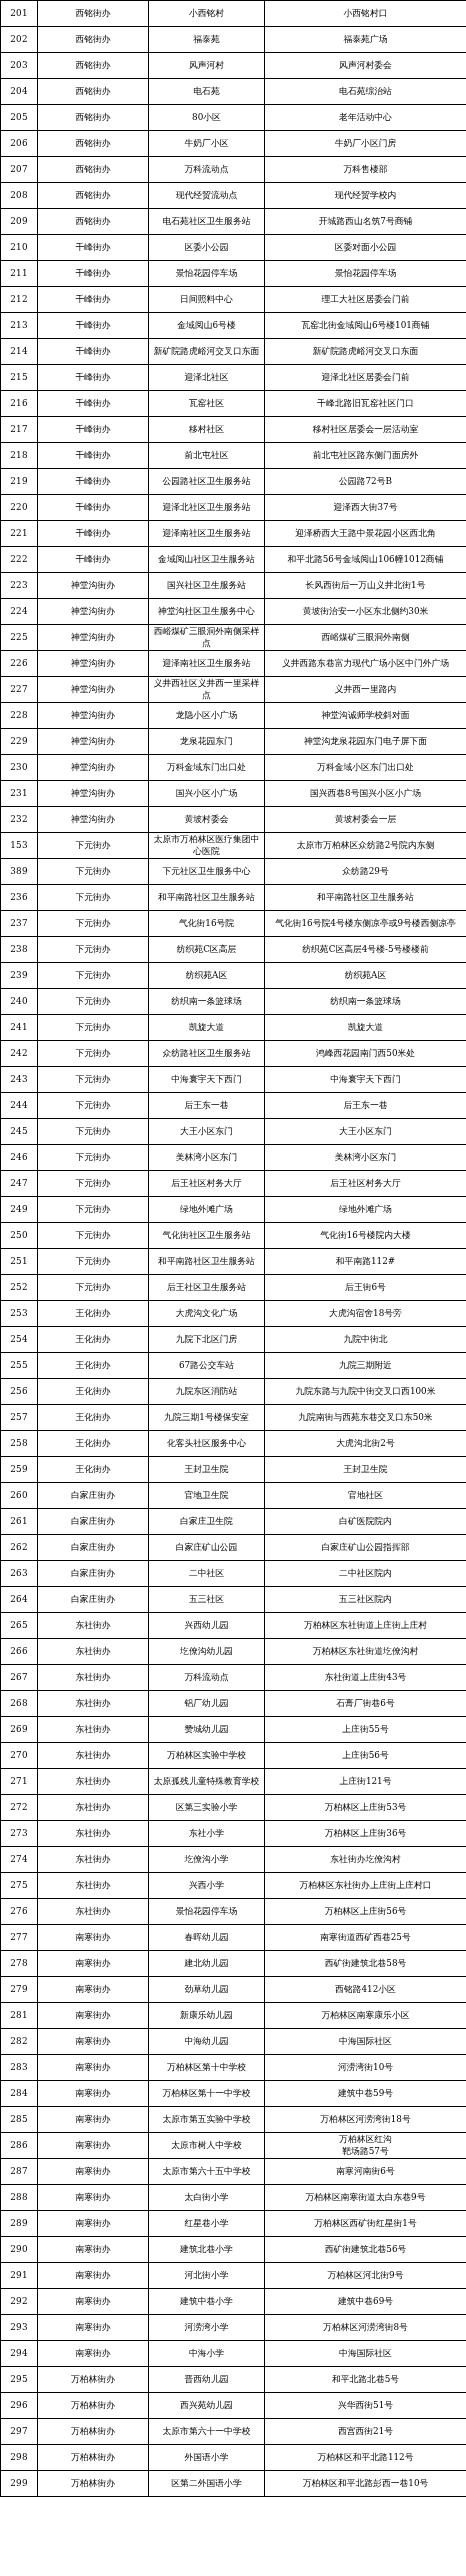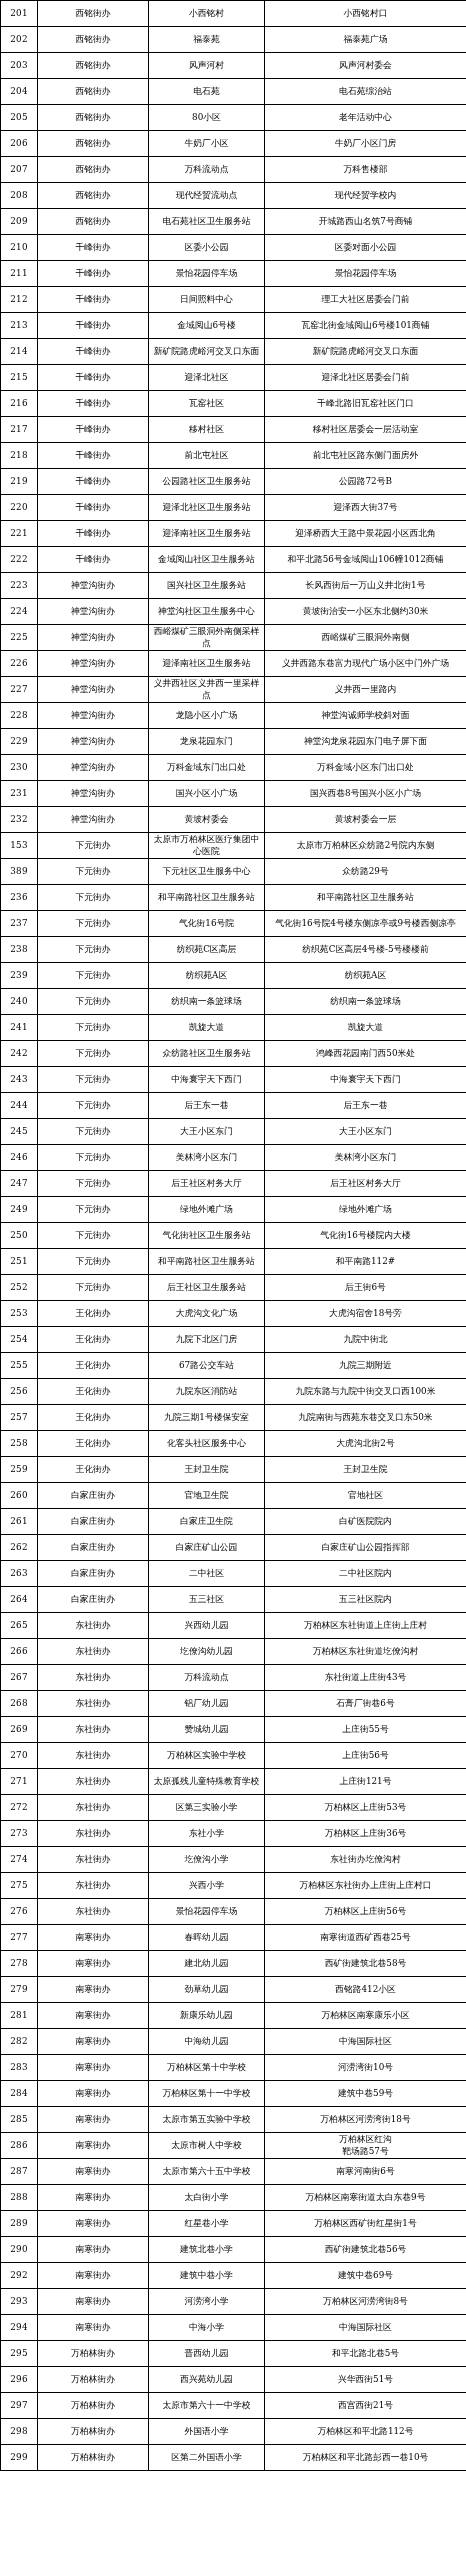--- a/index.html
+++ b/index.html
@@ -562,20 +562,26 @@
         <td class="col-site">红星巷小学</td>
         <td class="col-address">万柏林区西矿街红星街1号</td>
       </tr>
       <tr>
         <td class="col-no">290</td>
         <td class="col-office">南寒街办</td>
         <td class="col-site">建筑北巷小学</td>
         <td class="col-address">西矿街建筑北巷56号</td>
       </tr>
       <tr>
+        <td class="col-no">291</td>
+        <td class="col-office">南寒街办</td>
+        <td class="col-site">河北街小学</td>
+        <td class="col-address">万柏林区河北街9号</td>
+      </tr>
+      <tr>
         <td class="col-no">292</td>
         <td class="col-office">南寒街办</td>
         <td class="col-site">建筑中巷小学</td>
         <td class="col-address">建筑中巷69号</td>
       </tr>
       <tr>
         <td class="col-no">293</td>
         <td class="col-office">南寒街办</td>
         <td class="col-site">河涝湾小学</td>
         <td class="col-address">万柏林区河涝湾街8号</td>

